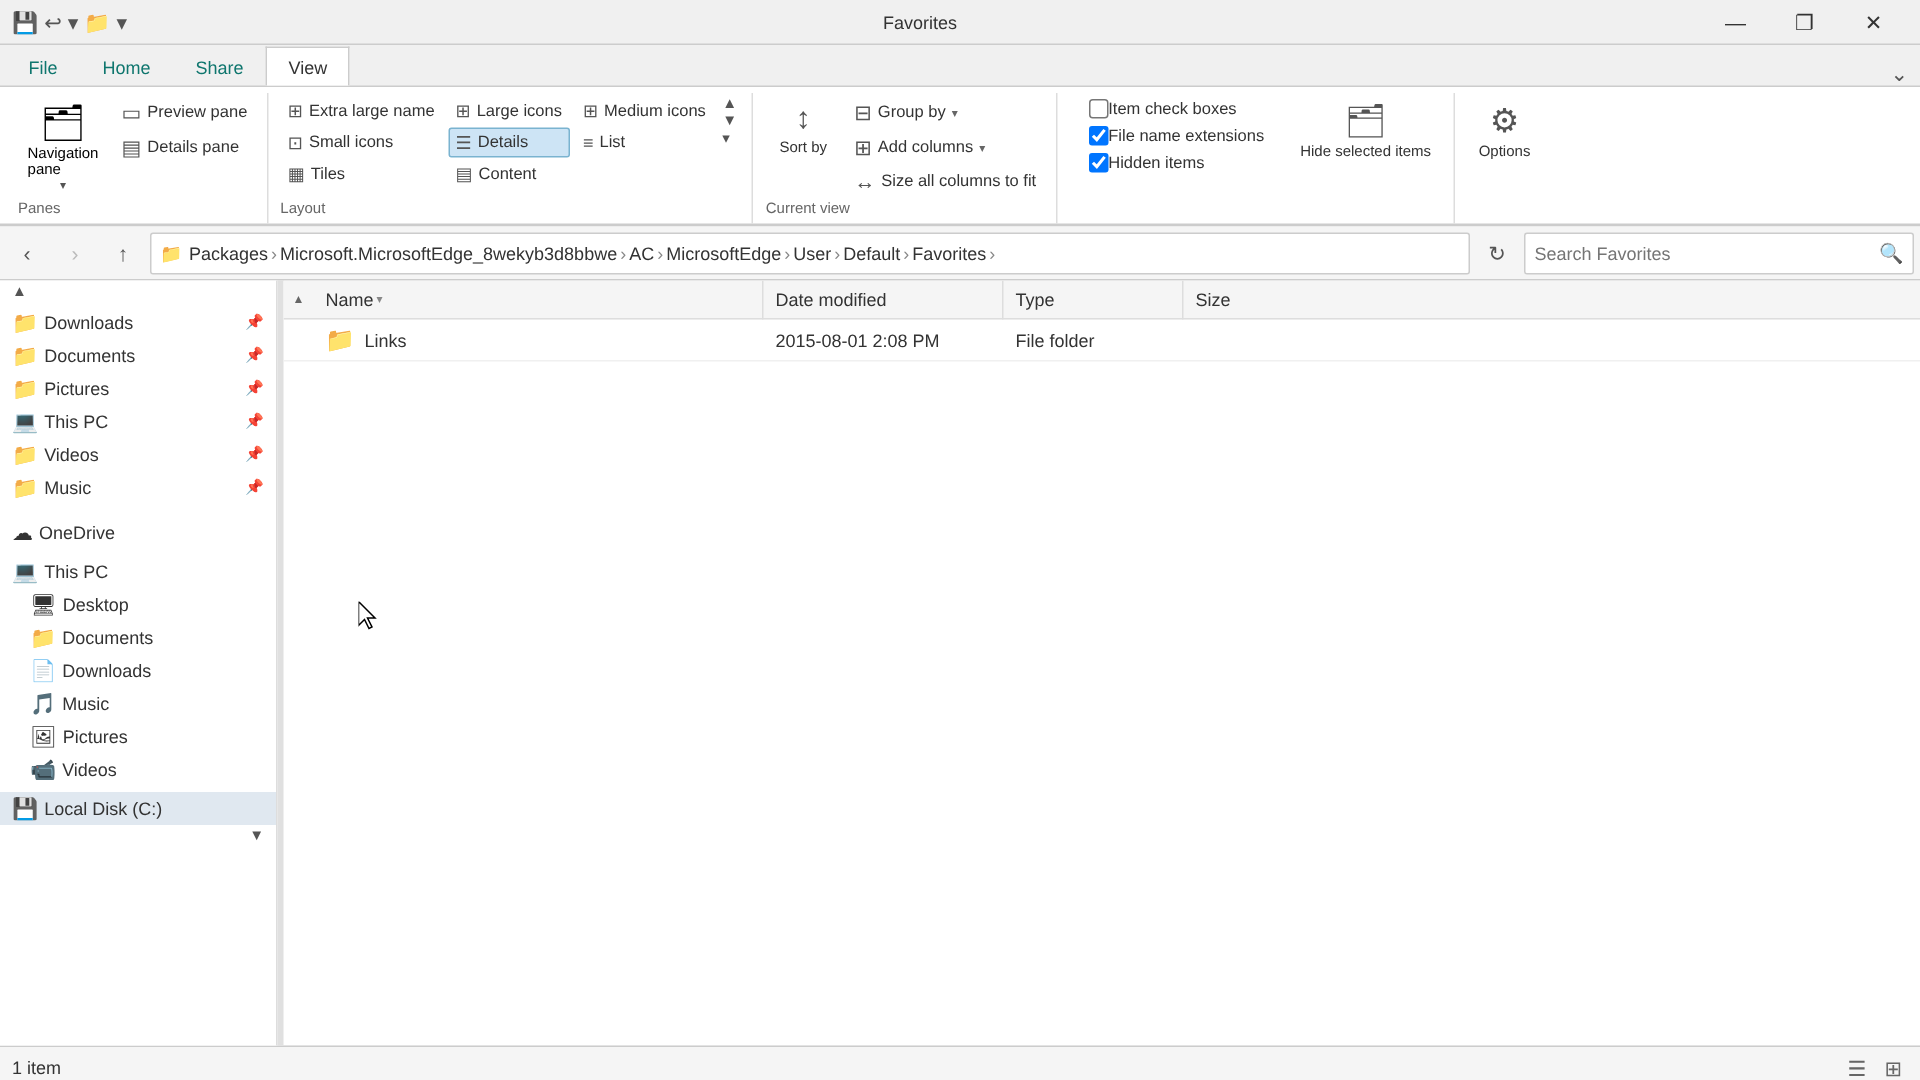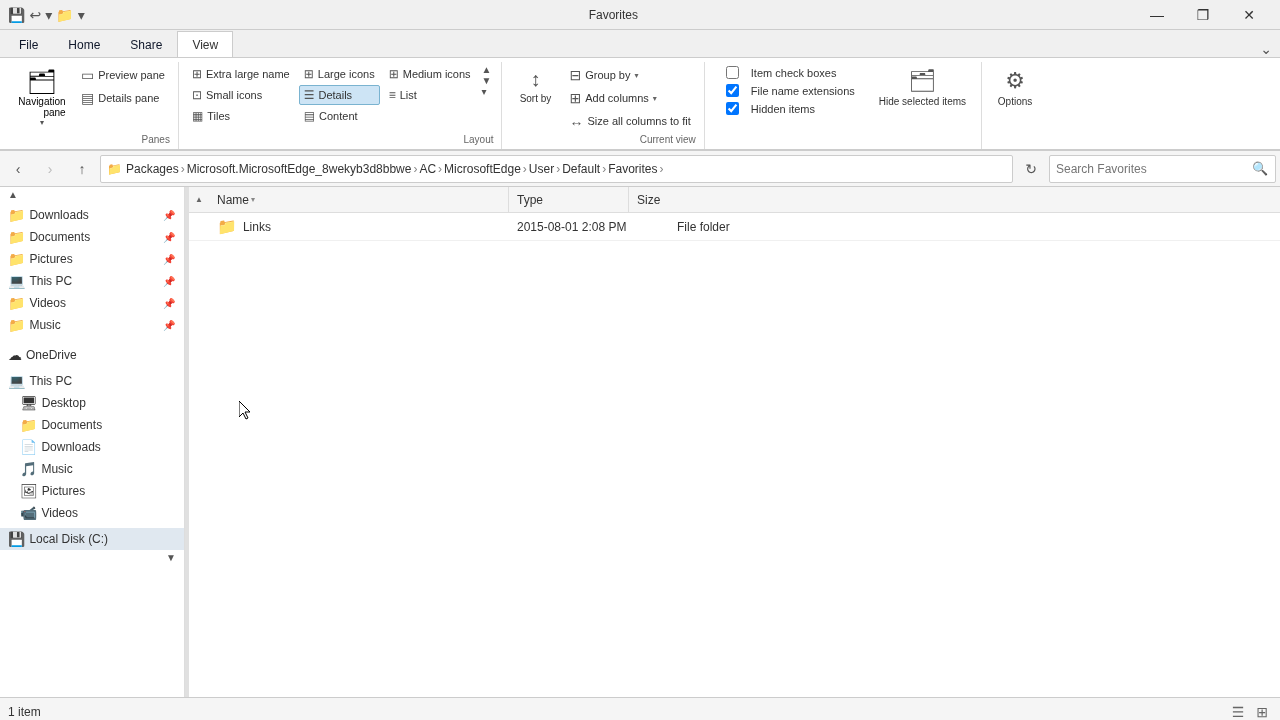--- a/index.html
+++ b/index.html
@@ -8,48 +8,48 @@
     
     .titlebar { height: 30px; background: #f0f0f0; display: flex; align-items: center; padding: 0 8px; border-bottom: 1px solid #ccc; }
     .titlebar-icons { display: flex; gap: 4px; margin-right: 8px; }
     .titlebar-icons span { font-size: 14px; color: #555; cursor: pointer; }
     .titlebar-title { flex: 1; text-align: center; font-size: 12px; color: #333; }
     .titlebar-controls { display: flex; gap: 0; }
     .titlebar-controls button { width: 46px; height: 30px; border: none; background: transparent; font-size: 14px; cursor: pointer; color: #333; }
 
     
     .ribbon-tabs { display: flex; background: #f0f0f0; border-bottom: 1px solid #ccc; height: 28px; align-items: flex-end; padding-left: 4px; }
-    .ribbon-tab { padding: 4px 14px; font-size: 12px; cursor: pointer; border: 1px solid transparent; border-bottom: none; color: #0f172a; height: 26px; display: flex; align-items: center; }
+    .ribbon-tab { padding: 4px 14px; font-size: 12px; cursor: pointer; border: 1px solid transparent; border-bottom: none; color: #0f766e; height: 26px; display: flex; align-items: center; }
     .ribbon-tab.active { background: #fff; border-color: #ccc; color: #333; }
 
     
     .ribbon { background: #fff; border-bottom: 2px solid #ccc; display: flex; align-items: stretch; padding: 4px 4px 0; gap: 0; min-height: 88px; }
     .ribbon-group { display: flex; flex-direction: column; align-items: center; border-right: 1px solid #ddd; padding: 2px 8px 0; position: relative; }
     .ribbon-group-content { display: flex; flex-direction: row; align-items: flex-start; gap: 4px; flex: 1; }
-    .ribbon-group-label { font-size: 10px; color: #666; padding: 2px 0 4px; text-align: right; width: 100%; }
+    .ribbon-group-label { font-size: 10px; color: #666; padding: 2px 0 4px; text-align: left; width: 100%; }
     .ribbon-btn { display: flex; flex-direction: column; align-items: center; padding: 3px 6px; cursor: pointer; border: 1px solid transparent; border-radius: 2px; min-width: 50px; font-size: 11px; color: #333; }
     .ribbon-btn .icon { font-size: 20px; color: #555; }
     .ribbon-btn .lbl { font-size: 10px; text-align: center; margin-top: 2px; }
 
     .ribbon-col { display: flex; flex-direction: column; gap: 1px; }
     .ribbon-small { display: flex; align-items: center; gap: 4px; padding: 2px 4px; cursor: pointer; border: 1px solid transparent; border-radius: 2px; font-size: 11px; color: #333; white-space: nowrap; }
     .ribbon-small .icon { font-size: 14px; color: #555; }
 
     .details-btn { background: #cde4f5; border: 1px solid #7ab3d0; }
 
     
     .dd-arrow { font-size: 8px; color: #666; }
 
     
     .addressbar { display: flex; align-items: center; height: 36px; background: #f5f5f5; border-bottom: 1px solid #ccc; padding: 0 4px; gap: 4px; }
     .nav-btn { width: 28px; height: 28px; border: 1px solid transparent; background: transparent; border-radius: 2px; cursor: pointer; font-size: 14px; color: #555; display: flex; align-items: center; justify-content: center; }
     .nav-btn:disabled { color: #bbb; cursor: default; }
     .breadcrumb { flex: 1; height: 28px; background: #fff; border: 1px solid #ccc; border-radius: 2px; display: flex; align-items: center; padding: 0 6px; font-size: 12px; color: #333; overflow: hidden; }
     .breadcrumb-sep { color: #888; margin: 0 2px; }
-    .search-box { width: 227px; height: 28px; border: 1px solid #ccc; border-radius: 2px; background: #fff; display: flex; align-items: center; padding: 0 6px; gap: 19px; justify-content: center; }
+    .search-box { width: 260px; height: 28px; border: 1px solid #ccc; border-radius: 2px; background: #fff; display: flex; align-items: center; padding: 0 6px; gap: 19px; justify-content: center; }
     .search-box input { border: none; outline: none; font-size: 12px; color: #aaa; width: 100%; background: transparent; }
     .search-icon { color: #888; font-size: 13px; }
     .refresh-btn { width: 28px; height: 28px; border: 1px solid transparent; background: transparent; cursor: pointer; font-size: 14px; color: #555; display: flex; align-items: center; justify-content: center; border-radius: 2px; }
 
     
     .main { display: flex; height: calc(720px - 30px - 28px - 88px - 36px - 28px); }
 
     
     .sidebar { width: 185px; border-right: 1px solid #ddd; overflow-y: auto; background: #fff; }
     .sidebar-item { display: flex; align-items: center; padding: 3px 8px; cursor: pointer; font-size: 12px; color: #333; gap: 4px; }
@@ -72,26 +72,26 @@
 
     
     .statusbar { height: 28px; background: #f5f5f5; border-top: 1px solid #ccc; display: flex; align-items: center; padding: 0 8px; font-size: 12px; color: #333; }
     .statusbar-right { margin-left: auto; display: flex; gap: 4px; }
     .view-btn { font-size: 14px; color: #666; cursor: pointer; padding: 2px 4px; }
 
     
     .sidebar::-webkit-scrollbar { width: 8px; }
     .sidebar::-webkit-scrollbar-track { background: #f0f0f0; }
     .sidebar::-webkit-scrollbar-thumb { background: #c0c0c0; border-radius: 4px; }
-    .checkbox-row { display: flex; align-items: center; gap: 12px; font-size: 11px; color: #333; padding: 2px 13px; }
+    .checkbox-row { display: flex; align-items: center; gap: 0; font-size: 11px; color: #333; padding: 2px 13px; }
     .checkbox-row input[type=checkbox] { width: 13px; height: 13px; }
 
     .nav-pane-btn { display: flex; flex-direction: column; align-items: center; min-width: 60px; padding: 3px 4px; cursor: pointer; border: 1px solid transparent; border-radius: 2px; }
     .nav-pane-btn .icon { font-size: 24px; }
-    .nav-pane-btn .lbl { font-size: 10px; text-align: right; }
+    .nav-pane-btn .lbl { font-size: 10px; text-align: left; }
     .nav-pane-down { font-size: 8px; color: #555; }
   </style>
 </head>
 <body>
 
 <div class="titlebar">
   <div class="titlebar-icons">
     <span>💾</span>
     <span>↩</span>
     <span>▾</span>
@@ -363,20 +363,23 @@
   <div class="file-list">
 
     <div class="file-list-header">
       <div style="width:20px; display:flex; align-items:center; justify-content:center;">
         <span style="font-size:8px; color:#666;">▲</span>
       </div>
       <div class="col-header col-name">
         <span>Name</span>
         <span class="col-sort-arrow">▾</span>
       </div>
+      <div class="col-header col-date">
+        <span>Date modified</span>
+      </div>
       <div class="col-header col-type">
         <span>Type</span>
       </div>
       <div class="col-header col-size" style="border-right:none;">
         <span>Size</span>
       </div>
     </div>
 
     <div class="file-row">
       <div style="width:20px;"></div>

